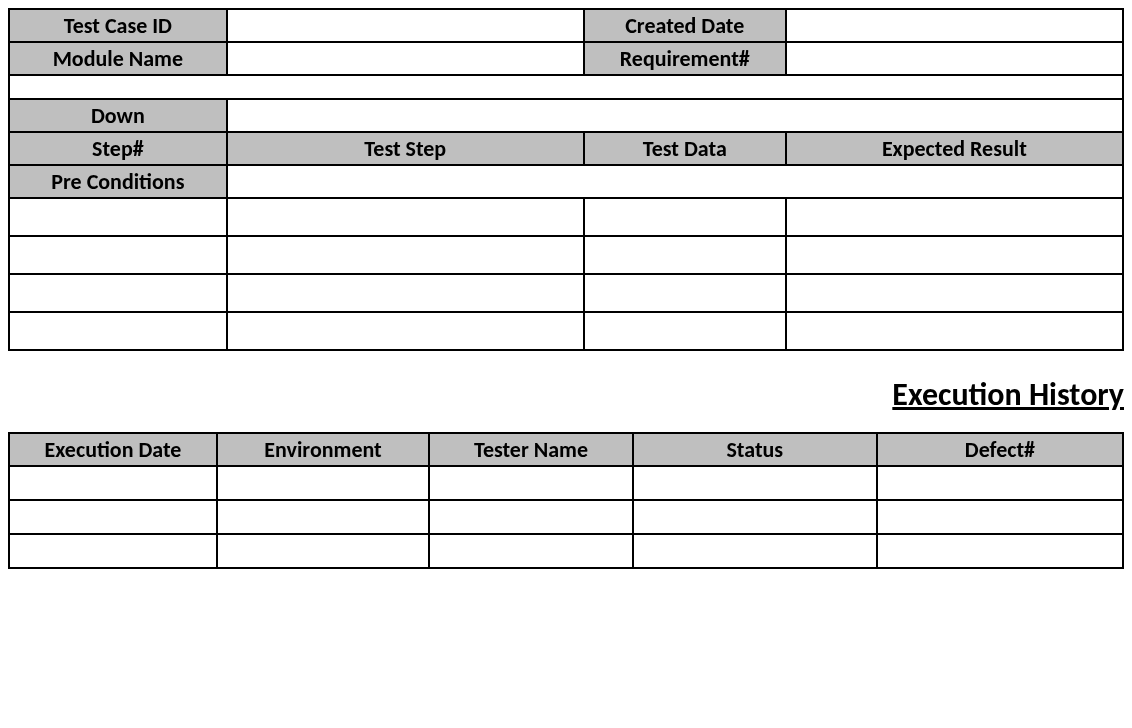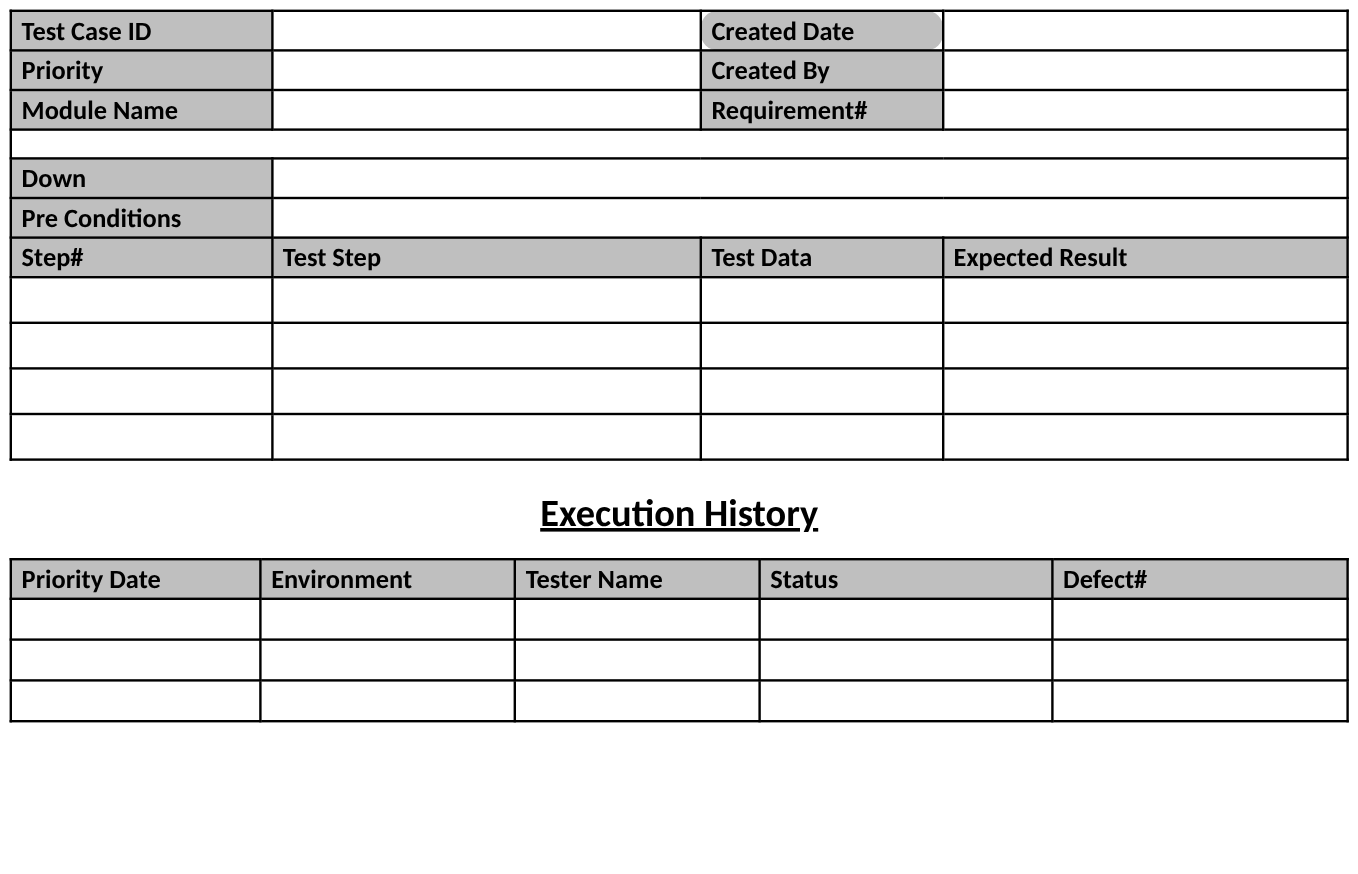--- a/index.html
+++ b/index.html
@@ -12,51 +12,51 @@
     table {
       border-collapse: collapse;
       width: 1116px;
       margin: 0;
     }
     td, th {
       border: 2px solid #000;
       padding: 2px 8px;
       font-size: 22px;
       font-weight: bold;
-      text-align: left;
+      text-align: center;
       height: 32px;
       vertical-align: middle;
     }
     .hdr {
       background: #bfbfbf;
     }
     .blank {
       background: #fff;
     }
     .section-title {
       font-size: 32px;
       font-weight: bold;
       text-decoration: underline;
-      text-align: center;
+      text-align: right;
       margin: 24px 0 18px 0;
     }
     .spacer-row td {
       height: 24px;
       background: #fff;
     }
     .step-row td {
       height: 38px;
     }
     .hist-row td {
       height: 34px;
     }
     
     .c1 { width: 218px; }
     .c2 { width: 358px; }
-    .c3 { width: 202px; border-radius: 14px; }
+    .c3 { width: 202px; }
     .c4 { width: 338px; }
     
     .h1 { width: 196px; }
     .h2 { width: 200px; }
     .h3 { width: 192px; }
     .h4 { width: 230px; margin-left: 33px; }
     .h5 { width: 232px; }
   </style>
 </head>
 <body>
@@ -64,51 +64,45 @@
 <table>
 
   <tbody>
       <tr>
     <td class="hdr c1">Test Case ID</td>
     <td class="blank c2"></td>
     <td class="hdr c3">Created Date</td>
     <td class="blank c4"></td>
   </tr>
   <tr>
-    <td class="hdr">Priority</td>
-    <td class="blank"></td>
-    <td class="hdr">Created By</td>
-    <td class="blank"></td>
-  </tr>
-  <tr>
     <td class="hdr">Module Name</td>
     <td class="blank"></td>
     <td class="hdr">Requirement#</td>
     <td class="blank"></td>
   </tr>
 
   <tr class="spacer-row">
     <td colspan="4" class="blank"></td>
   </tr>
 
   <tr>
     <td class="hdr">Down</td>
     <td class="blank" colspan="3"></td>
   </tr>
 
   <tr>
-    <td class="hdr">Pre Conditions</td>
-    <td class="blank" colspan="3"></td>
-  </tr>
-
-  <tr>
     <td class="hdr">Step#</td>
     <td class="hdr">Test Step</td>
     <td class="hdr">Test Data</td>
     <td class="hdr">Expected Result</td>
+  </tr>
+
+  <tr>
+    <td class="hdr">Pre Conditions</td>
+    <td class="blank" colspan="3"></td>
   </tr>
 
   <tr class="step-row">
     <td class="blank"></td>
     <td class="blank"></td>
     <td class="blank"></td>
     <td class="blank"></td>
   </tr>
   <tr class="step-row">
     <td class="blank"></td>
@@ -130,21 +124,21 @@
   </tr>
 
 </tbody>
   </table>
 
 <div class="section-title">Execution History</div>
 
 <table>
   <tbody>
       <tr>
-    <td class="hdr h1">Priority Date</td>
+    <td class="hdr h1">Execution Date</td>
     <td class="hdr h2">Environment</td>
     <td class="hdr h3">Tester Name</td>
     <td class="hdr h4">Status</td>
     <td class="hdr h5">Defect#</td>
   </tr>
   <tr class="hist-row">
     <td class="blank"></td>
     <td class="blank"></td>
     <td class="blank"></td>
     <td class="blank"></td>

